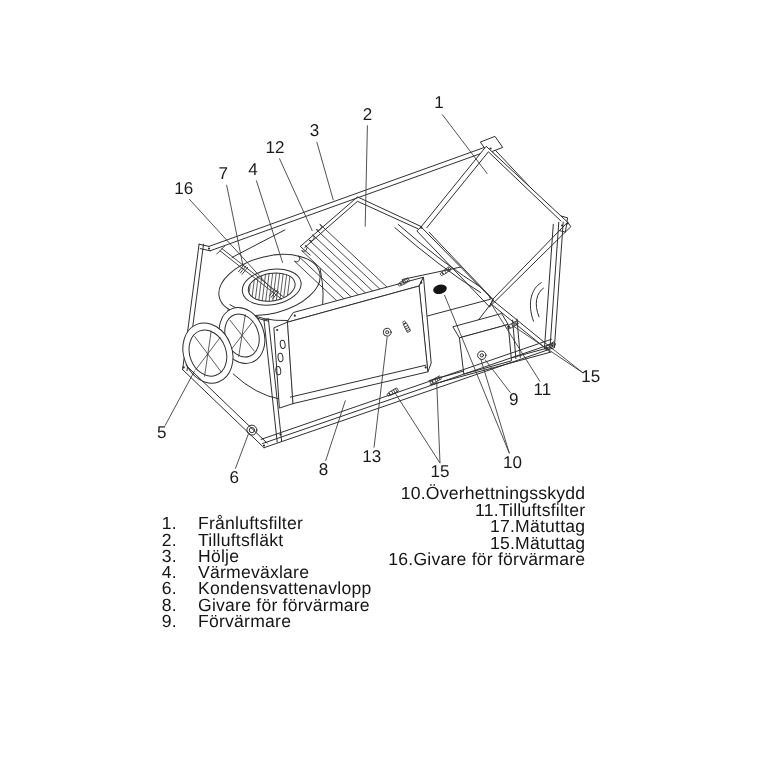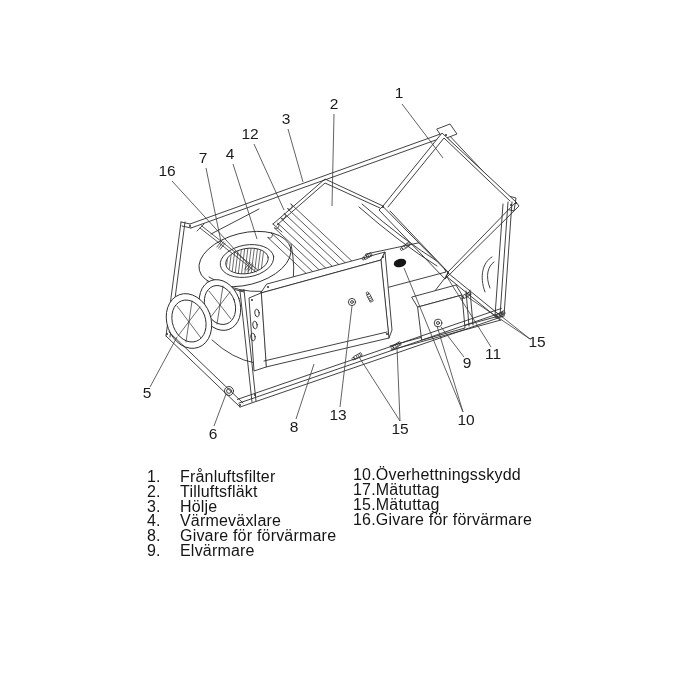--- a/index.html
+++ b/index.html
@@ -3,21 +3,21 @@
 <meta charset="utf-8">
 <style>
   html,body{margin:0;padding:0;background:#ffffff;}
   .page{position:relative;width:700px;height:700px;background:#ffffff;overflow:hidden;
         font-family:"Liberation Sans",sans-serif;}
   #diagram-svg{position:absolute;left:0;top:0;}
   #callout-layer line{stroke:#3a3a3a;stroke-width:0.8;}
   #callout-layer text{fill:#1a1a1a;font-size:15.5px;font-family:"Liberation Sans",sans-serif;}
   .legend-col{position:absolute;color:#151515;font-size:16px;line-height:14.8px;letter-spacing:0.2px;}
   #legend-left{left:147px;top:470px;}
-  #legend-right{left:353px;top:467px;}
+  #legend-right{left:353px;top:442px;text-align:right;}
   #legend-right .lrow{line-height:15px;}
   .lrow{white-space:nowrap;}
   .lnum{display:inline-block;width:33px;}
   .rnum{display:inline;}
   .llab{display:inline;}
 </style>
 </head>
 <body>
 
 <div class="page">
@@ -198,23 +198,25 @@
         <line x1="530" y1="339" x2="466" y2="296"></line>
         <text x="537" y="347" text-anchor="middle">15</text>
       </g>
 </svg>
 
 <div id="legend-left" class="legend-col">
       <div class="lrow"><span class="lnum">1.</span><span class="llab">Frånluftsfilter</span></div>
       <div class="lrow"><span class="lnum">2.</span><span class="llab">Tilluftsfläkt</span></div>
       <div class="lrow"><span class="lnum">3.</span><span class="llab">Hölje</span></div>
       <div class="lrow"><span class="lnum">4.</span><span class="llab">Värmeväxlare</span></div>
+      <div class="lrow"><span class="lnum">6.</span><span class="llab">Kondensvattenavlopp</span></div>
       <div class="lrow"><span class="lnum">8.</span><span class="llab">Givare för förvärmare</span></div>
-      <div class="lrow"><span class="lnum">9.</span><span class="llab">Elvärmare</span></div>
+      <div class="lrow"><span class="lnum">9.</span><span class="llab">Förvärmare</span></div>
     </div>
 <div id="legend-right" class="legend-col">
       <div class="lrow"><span class="rnum">10.</span><span class="llab">Överhettningsskydd</span></div>
+      <div class="lrow"><span class="rnum">11.</span><span class="llab">Tilluftsfilter</span></div>
       <div class="lrow"><span class="rnum">17.</span><span class="llab">Mätuttag</span></div>
       <div class="lrow"><span class="rnum">15.</span><span class="llab">Mätuttag</span></div>
       <div class="lrow"><span class="rnum">16.</span><span class="llab">Givare för förvärmare</span></div>
     </div>
 
 </div>
 
 </body></html>

